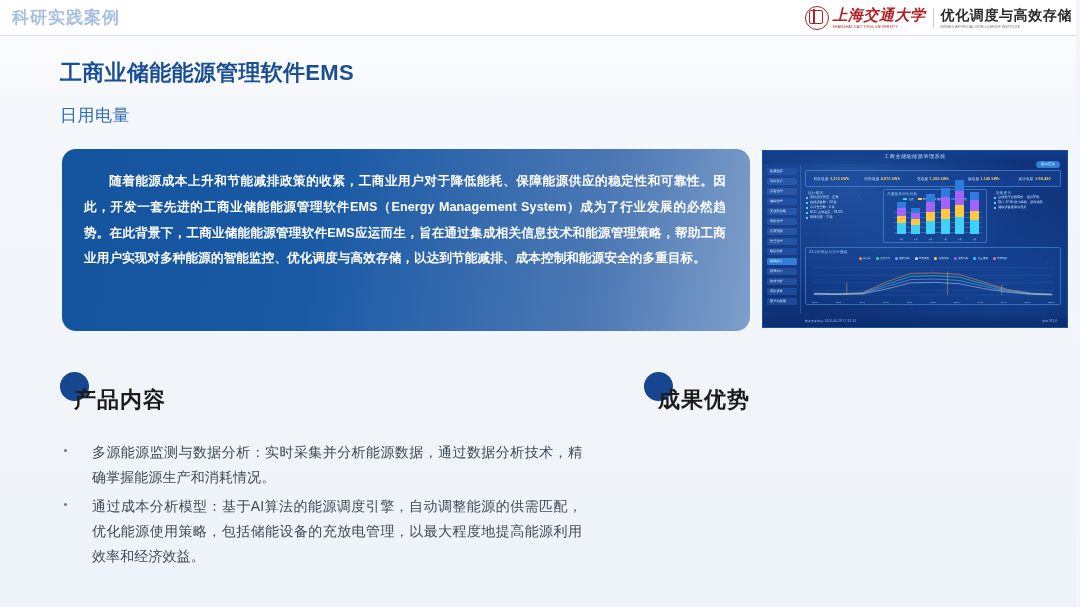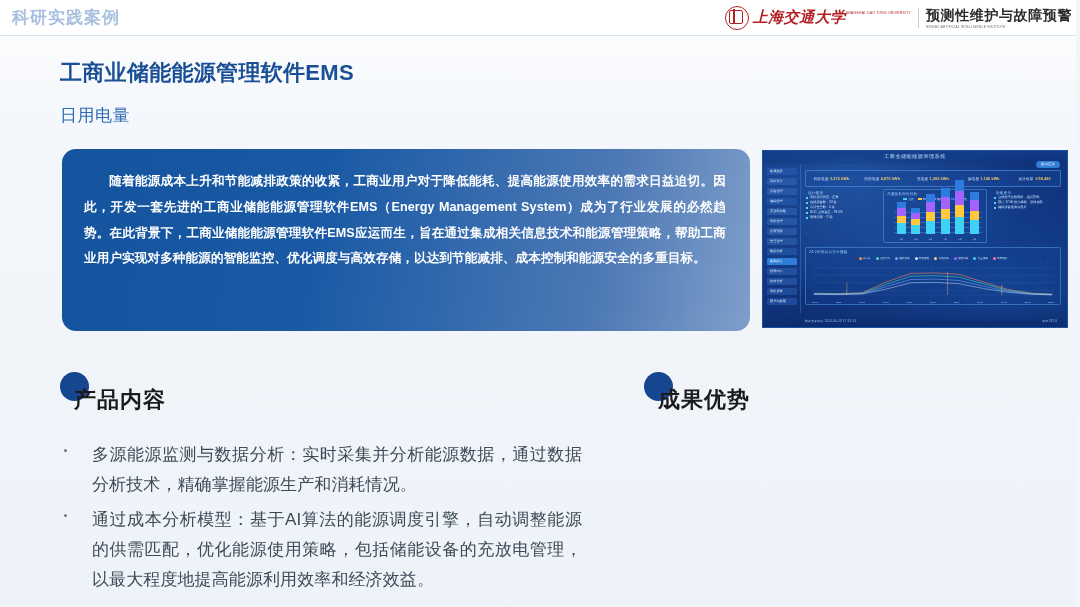--- a/index.html
+++ b/index.html
@@ -71,20 +71,21 @@
   }
   .logo-seal::after {
     content: "";
     position: absolute;
     left: 7.5px; top: 2px;
     width: 1.6px; height: 15px;
     background: #b22024;
   }
   .logo-cn-block {
     display: flex;
+    flex-direction: column;
     justify-content: center;
     margin-right: 7px;
   }
   .logo-cn {
     font-size: 15px;
     font-weight: 700;
     color: #b22024;
     letter-spacing: 0.5px;
     font-family: "Liberation Serif", "DejaVu Serif", serif;
     line-height: 1.05;
@@ -399,21 +400,21 @@
     list-style: none;
     margin: 0;
     padding: 0;
   }
   .bullets-left  { left: 62px;  top: 440px; width: 520px; }
   .bullets-right { left: 646px; top: 440px; width: 410px; }
   .bullets li {
     position: relative;
     padding-left: 30px;
     margin-bottom: 4px;
-    font-size: 17px;
+    font-size: 14px;
     line-height: 1.78;
     color: #3e4a57;
     text-align: justify;
     letter-spacing: 0.1px;
   }
   .bullets li::before {
     content: "";
     position: absolute;
     left: 2px; top: 9px;
     width: 3px; height: 3px;
@@ -430,34 +431,34 @@
     <div class="header-title">科研实践案例</div>
 
     <div class="logo-group">
       <div class="logo-seal"></div>
       <div class="logo-cn-block">
         <div class="logo-cn">上海交通大学</div>
         <div class="logo-en">SHANGHAI JIAO TONG UNIVERSITY</div>
       </div>
       <div class="logo-divider"></div>
       <div class="inst-block">
-        <div class="inst-cn">预测性维护与故障预警</div>
+        <div class="inst-cn">优化调度与高效存储</div>
         <div class="inst-en">NINGBO ARTIFICIAL INTELLIGENCE INSTITUTE</div>
       </div>
     </div>
   </div>
   <div class="header-rule"></div>
 
   <div class="main-title">工商业储能能源管理软件EMS</div>
   <div class="subtitle-row">
     <div class="subtitle-b">日用电量</div>
   </div>
 
   <div class="desc-box">
-    <div class="desc-text">随着能源成本上升和节能减排政策的收紧，工商业用户对于降低能耗、提高能源使用效率的需求日益迫切。因此，开发一套先进的工商业储能能源管理软件EMS（Energy Management System）成为了行业发展的必然趋势。在此背景下，工商业储能能源管理软件EMS应运而生，旨在通过集成相关信息技术和能源管理策略，帮助工商业用户实现对多种能源的智能监控、优化调度与高效存储，以达到节能减排、成本控制和能源安全的多重目标。</div>
+    <div class="desc-text">随着能源成本上升和节能减排政策的收紧，工商业用户对于降低能耗、保障能源供应的稳定性和可靠性。因此，开发一套先进的工商业储能能源管理软件EMS（Energy Management System）成为了行业发展的必然趋势。在此背景下，工商业储能能源管理软件EMS应运而生，旨在通过集成相关信息技术和能源管理策略，帮助工商业用户实现对多种能源的智能监控、优化调度与高效存储，以达到节能减排、成本控制和能源安全的多重目标。</div>
   </div>
 
   <div class="shot">
     <div class="shot-bg"></div>
     <svg class="shot-stars" viewBox="0 0 306 178" preserveAspectRatio="none">
       <g fill="#bcdcff">
         <circle cx="24" cy="30" r="0.5"></circle>
           <circle cx="58" cy="20" r="0.4"></circle>
           <circle cx="96" cy="46" r="0.5"></circle>
         <circle cx="140" cy="28" r="0.4"></circle>

